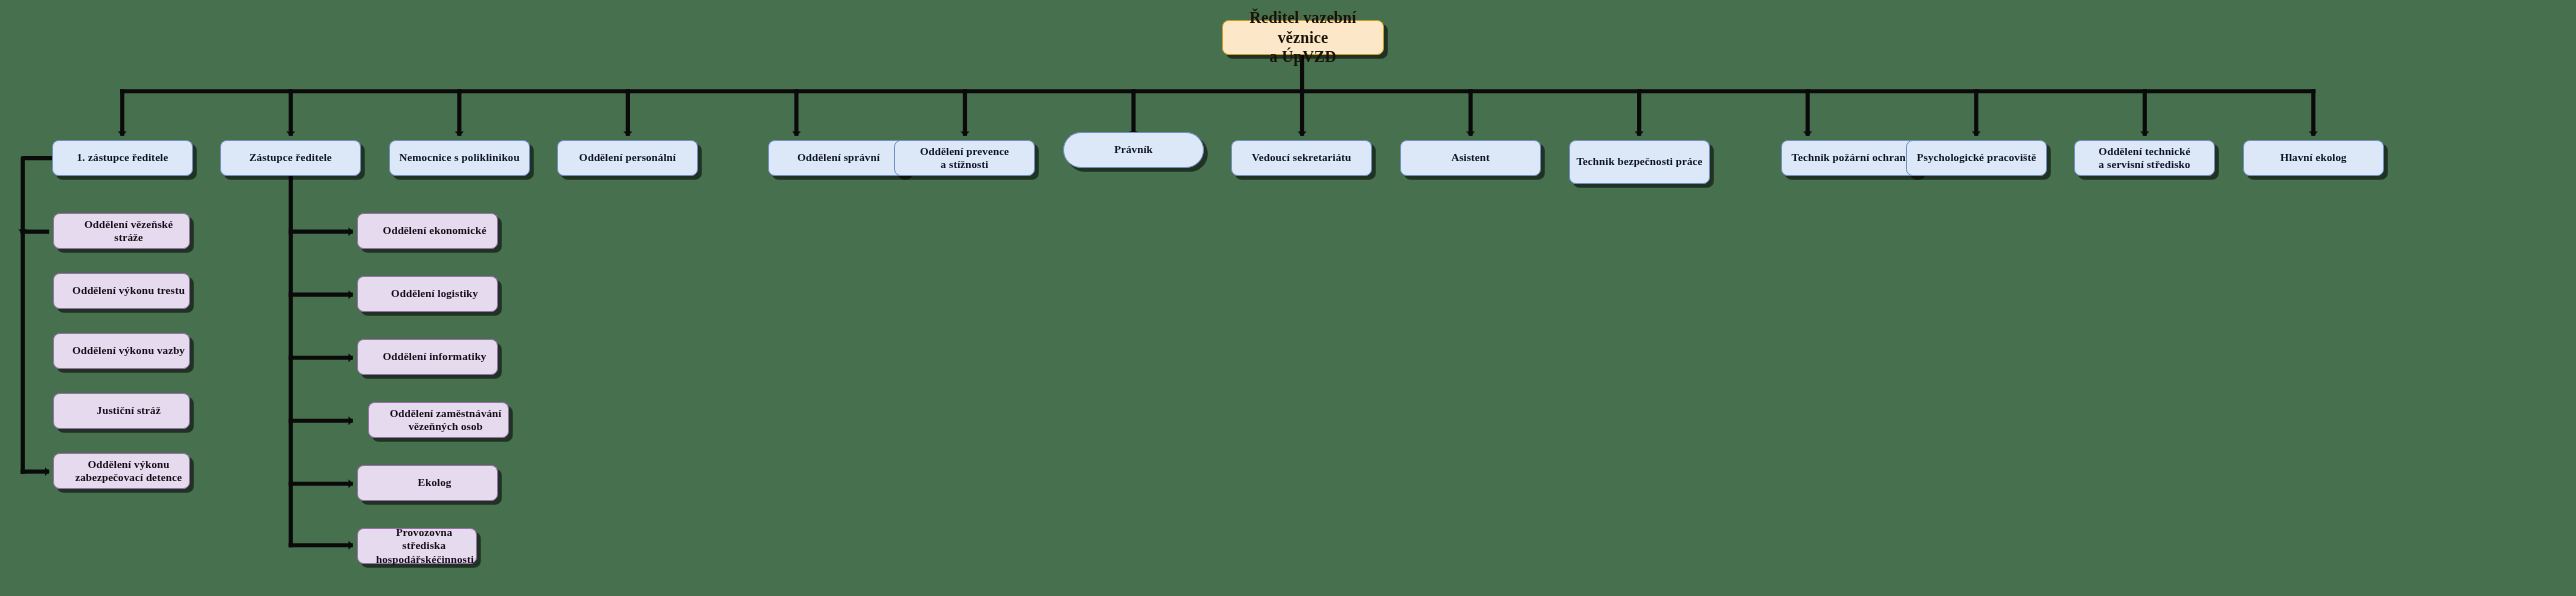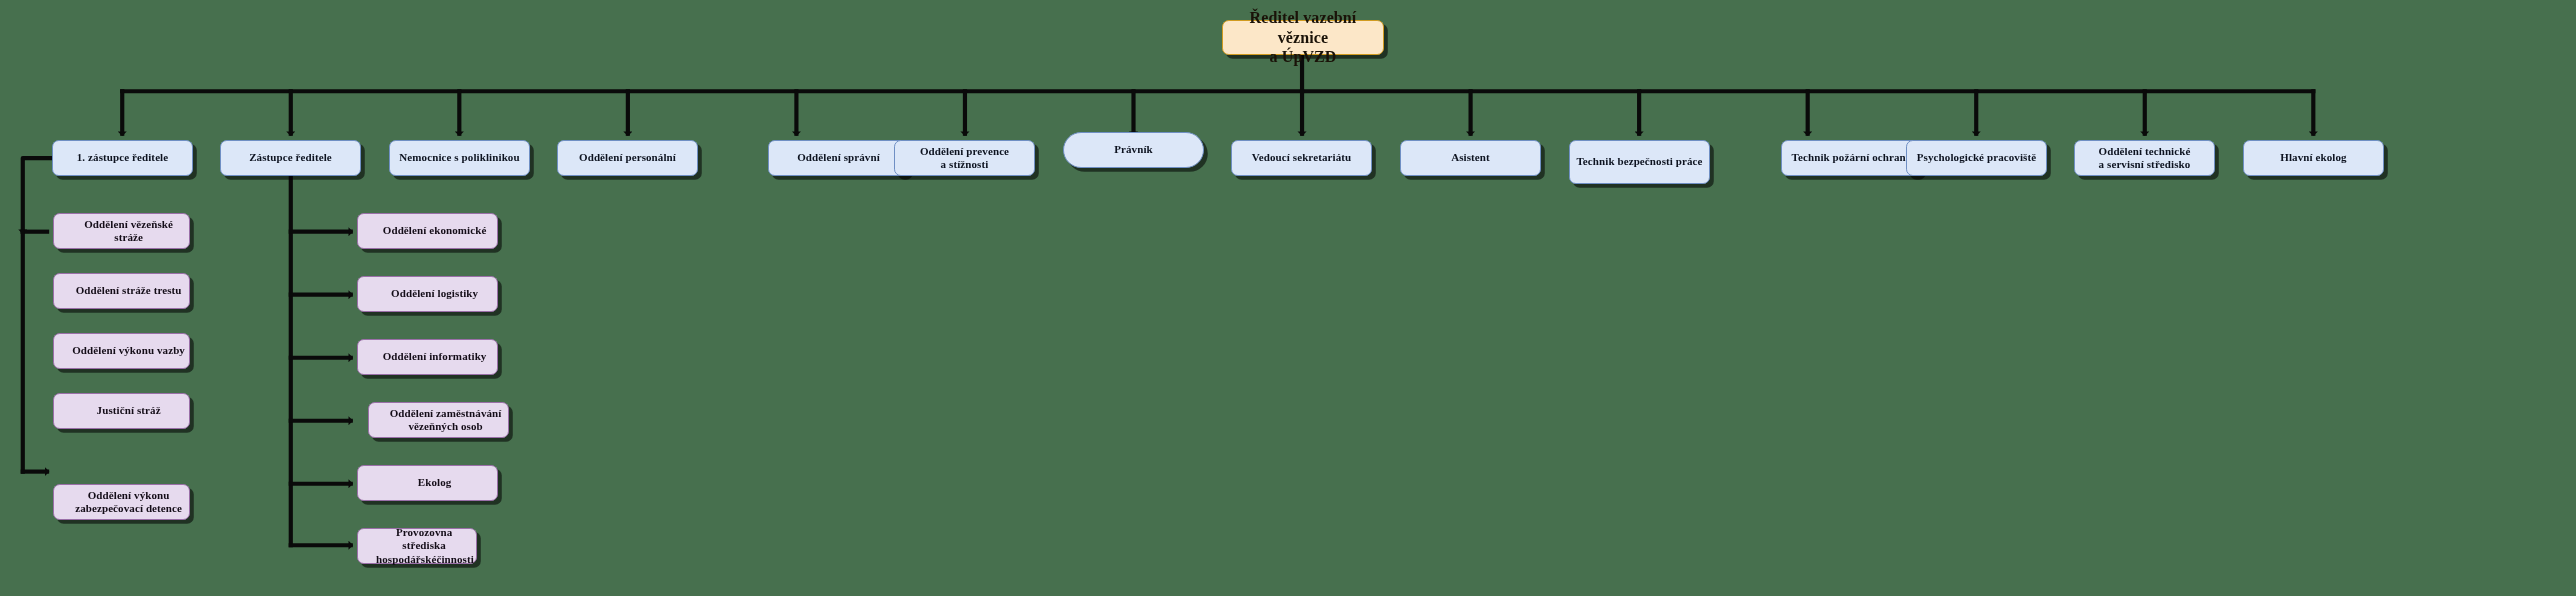--- a/index.html
+++ b/index.html
@@ -171,29 +171,29 @@
 a servisní středisko</span>
   </div>
   <div class="node node-level1" style="left:2243px; top:140px; width:141px; height:36px;">
     <span class="node-label">Hlavní ekolog</span>
   </div>
 
   <div class="node node-level2" style="left:53px; top:213px; width:137px; height:36px;">
     <span class="node-label">Oddělení vězeňské stráže</span>
   </div>
   <div class="node node-level2" style="left:53px; top:273px; width:137px; height:36px;">
-    <span class="node-label">Oddělení stráže trestu</span>
+    <span class="node-label">Oddělení výkonu trestu</span>
   </div>
   <div class="node node-level2" style="left:53px; top:333px; width:137px; height:36px;">
     <span class="node-label">Oddělení výkonu vazby</span>
   </div>
   <div class="node node-level2" style="left:53px; top:393px; width:137px; height:36px;">
     <span class="node-label">Justiční stráž</span>
   </div>
-  <div class="node node-level2" style="left:53px; top:453px; width:137px; height:36px;margin-top:31px;">
+  <div class="node node-level2" style="left:53px; top:453px; width:137px; height:36px;">
     <span class="node-label">Oddělení výkonu
 zabezpečovací detence</span>
   </div>
 
   <div class="node node-level2" style="left:357px; top:213px; width:141px; height:36px;">
     <span class="node-label">Oddělení ekonomické</span>
   </div>
   <div class="node node-level2" style="left:357px; top:276px; width:141px; height:36px;">
     <span class="node-label">Oddělení logistiky</span>
   </div>

